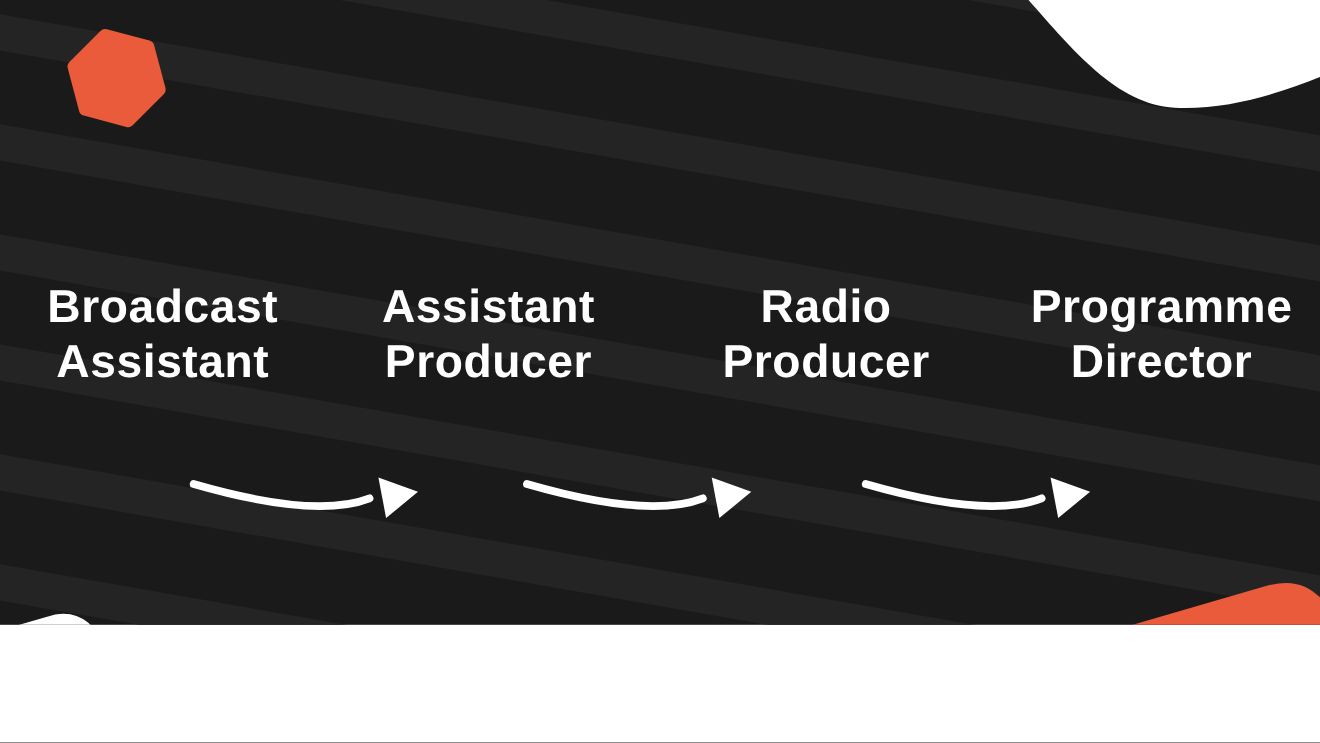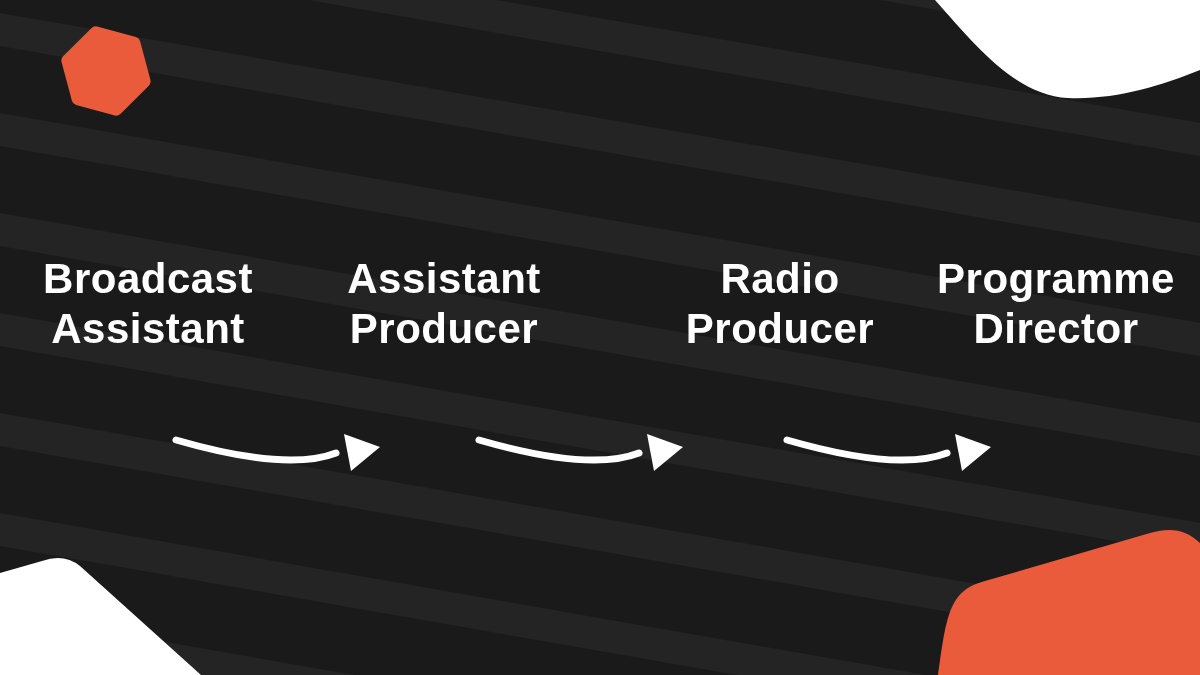--- a/index.html
+++ b/index.html
@@ -1,21 +1,21 @@
 <!DOCTYPE html>
 <html style="--background: #1A1A1A; --stripe: #242424; --accent-orange: #EA5B3C; --shape-white: #FFFFFF; --text: #FFFFFF; --arrow: #FFFFFF;"><head>
 <meta charset="utf-8">
 <style>
   html, body { margin: 0; padding: 0; }
   body { font-family: "Liberation Sans", sans-serif; }
 
   .canvas {
     position: relative;
     width: 1200px;
-    height: 675px;
+    height: 568px;
     overflow: hidden;
     background: var(--background, #1a1a1a);
   }
 
   svg.bg {
     position: absolute;
     inset: 0;
     display: block;
   }
 
@@ -36,21 +36,21 @@
     color: var(--text, #ffffff);
     font-size: 42px;
     line-height: 50px;
     font-weight: bold;
     text-align: center;
     white-space: pre-line;
     letter-spacing: 0.5px;
   }
   .stage-1 { left: -12px; }
   .stage-2 { left: 284px; }
-  .stage-3 { left: 620px; }
+  .stage-3 { left: 591px; }
   .stage-4 { left: 896px; }
 
   .arrow {
     position: absolute;
     top: 428px;
     width: 210px;
     height: 48px;
   }
   .arrow-1 { left: 172px; }
   .arrow-2 { left: 475px; }

